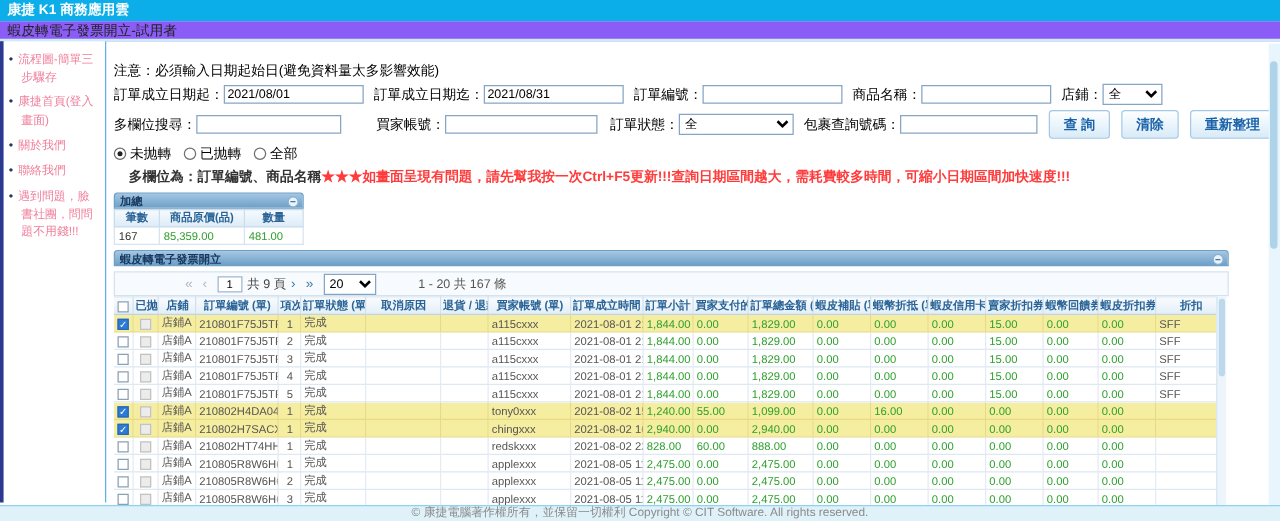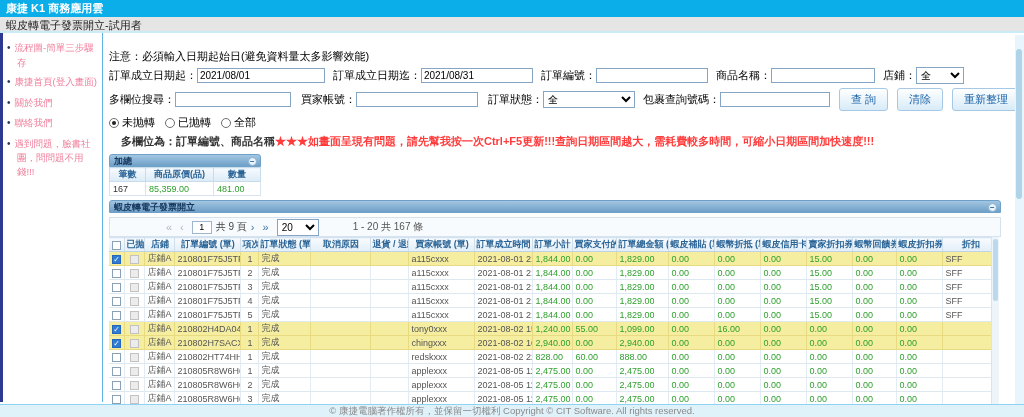--- a/index.html
+++ b/index.html
@@ -1,37 +1,37 @@
 <!DOCTYPE html>
 <html><head>
 <meta charset="utf-8">
 <style>
   * { box-sizing: border-box; margin: 0; padding: 0; }
   html,body { width:1024px; height:417px; overflow:hidden; background:#fff;
     font-family:"Liberation Sans", sans-serif; }
   .topbar { height:17px; background:#0badе8; background:#0BAEE8; color:#fff;
     font-size:11px; font-weight:bold; line-height:17px; padding-left:6px; }
-  .subbar { height:16px; background:#e5e5e5; color:#222; font-size:11px;
+  .subbar { height:16px; background:#8b5cf6; color:#222; font-size:11px;
     line-height:16px; padding-left:6px; border-bottom:2px solid #CBEBF8; }
   .layout { display:flex; height:369px; border-left:3px solid #2B3990; }
   .sidebar { width:111px; background:#fff; border-right:1px solid #5FB4E4; padding:8px 3px 0 4px; }
   .sidebar ul { list-style:none; }
   .sidebar li { font-size:9.5px; color:#F07E9B; line-height:1.45; margin-bottom:6px;
     padding-left:10px; text-indent:-10px; cursor:pointer; }
   .sidebar li::before { content:"•"; color:#1F3864; margin-right:4px; font-size:10px; }
   .main { flex:1; padding:3px 4px 0 6px; position:relative; }
   .notice { font-size:11px; color:#000; margin:13px 0 3px; }
   .frow { display:flex; align-items:center; font-size:11px; margin-bottom:4px; white-space:nowrap; }
   .frow label { color:#000; }
   .tinput { border:1px solid #86A5C5; height:15px; font-size:10px; padding:0 2px;
     font-family:"Liberation Sans",sans-serif; }
   select { font-size:10px; height:17px; border:1px solid #86A5C5; background:#fff;
     font-family:"Liberation Sans",sans-serif; }
   .btn { display:inline-block; background:linear-gradient(#FEFFFF,#D8EBF8);
-    border:1px solid #A4C8E6; border-radius:3px; color:#1B62A8; font-weight:normal;
+    border:1px solid #A4C8E6; border-radius:3px; color:#1B62A8; font-weight:bold;
     font-size:11px; padding:3px 11px; margin-left:9px; cursor:pointer;text-align:right; }
   .radio-row { display:flex; align-items:center; font-size:11px; margin:1px 0 4px; }
   .radio-item { display:flex; align-items:center; margin-right:10px; cursor:pointer; }
   .rdot { width:10px; height:10px; border-radius:50%; border:1px solid #6E6E6E;
     background:#fff; display:inline-block; margin-right:3px; position:relative; }
   .rdot.on::after { content:""; position:absolute; left:2px; top:2px; width:4px; height:4px;
     border-radius:50%; background:#222; }
   .action-row { display:flex; align-items:center; margin:0 0 5px; white-space:nowrap; }
   .transfer-btn { background:linear-gradient(#FEFFFF,#D8EBF8); border:1px solid #A4C8E6;
     border-radius:3px; color:#1B62A8; font-weight:bold; font-size:12px; padding:3px 10px; cursor:pointer; }
@@ -101,37 +101,37 @@
         <li>聯絡我們</li>
         <li>遇到問題，臉書社團，問問題不用錢!!!</li>
       </ul>
   </div>
 
   <div class="main">
     <div class="notice">注意：必須輸入日期起始日(避免資料量太多影響效能)</div>
 
     <div class="frow">
       <label>訂單成立日期起：</label>
-      <input class="tinput" style="width: 128px;" value="2021/08/01">
+      <input class="tinput" style="width: 112px;" value="2021/08/01">
       <label style="margin-left:8px">訂單成立日期迄：</label>
       <input class="tinput" style="width: 112px;" value="2021/08/31">
       <label style="margin-left:8px">訂單編號：</label>
       <input class="tinput" style="width: 112px;" value="">
       <label style="margin-left:8px">商品名稱：</label>
       <input class="tinput" style="width: 104px;" value="">
       <label style="margin-left:8px">店鋪：</label>
       <select style="width:48px">
         <option>全</option>
       </select>
     </div>
 
     <div class="frow">
       <label>多欄位搜尋：</label>
       <input class="tinput" style="width: 116px;" value="">
-      <label style="margin-left:10px">買家帳號：</label>
+      <label style="margin-left:28px">買家帳號：</label>
       <input class="tinput" style="width: 122px;" value="">
       <label style="margin-left:10px">訂單狀態：</label>
       <select style="width:92px">
         <option>全</option>
       </select>
       <label style="margin-left:8px">包裹查詢號碼：</label>
       <input class="tinput" style="width: 110px;" value="">
       <span class="btn">查 詢</span>
       <span class="btn">清除</span>
       <span class="btn">重新整理</span>

